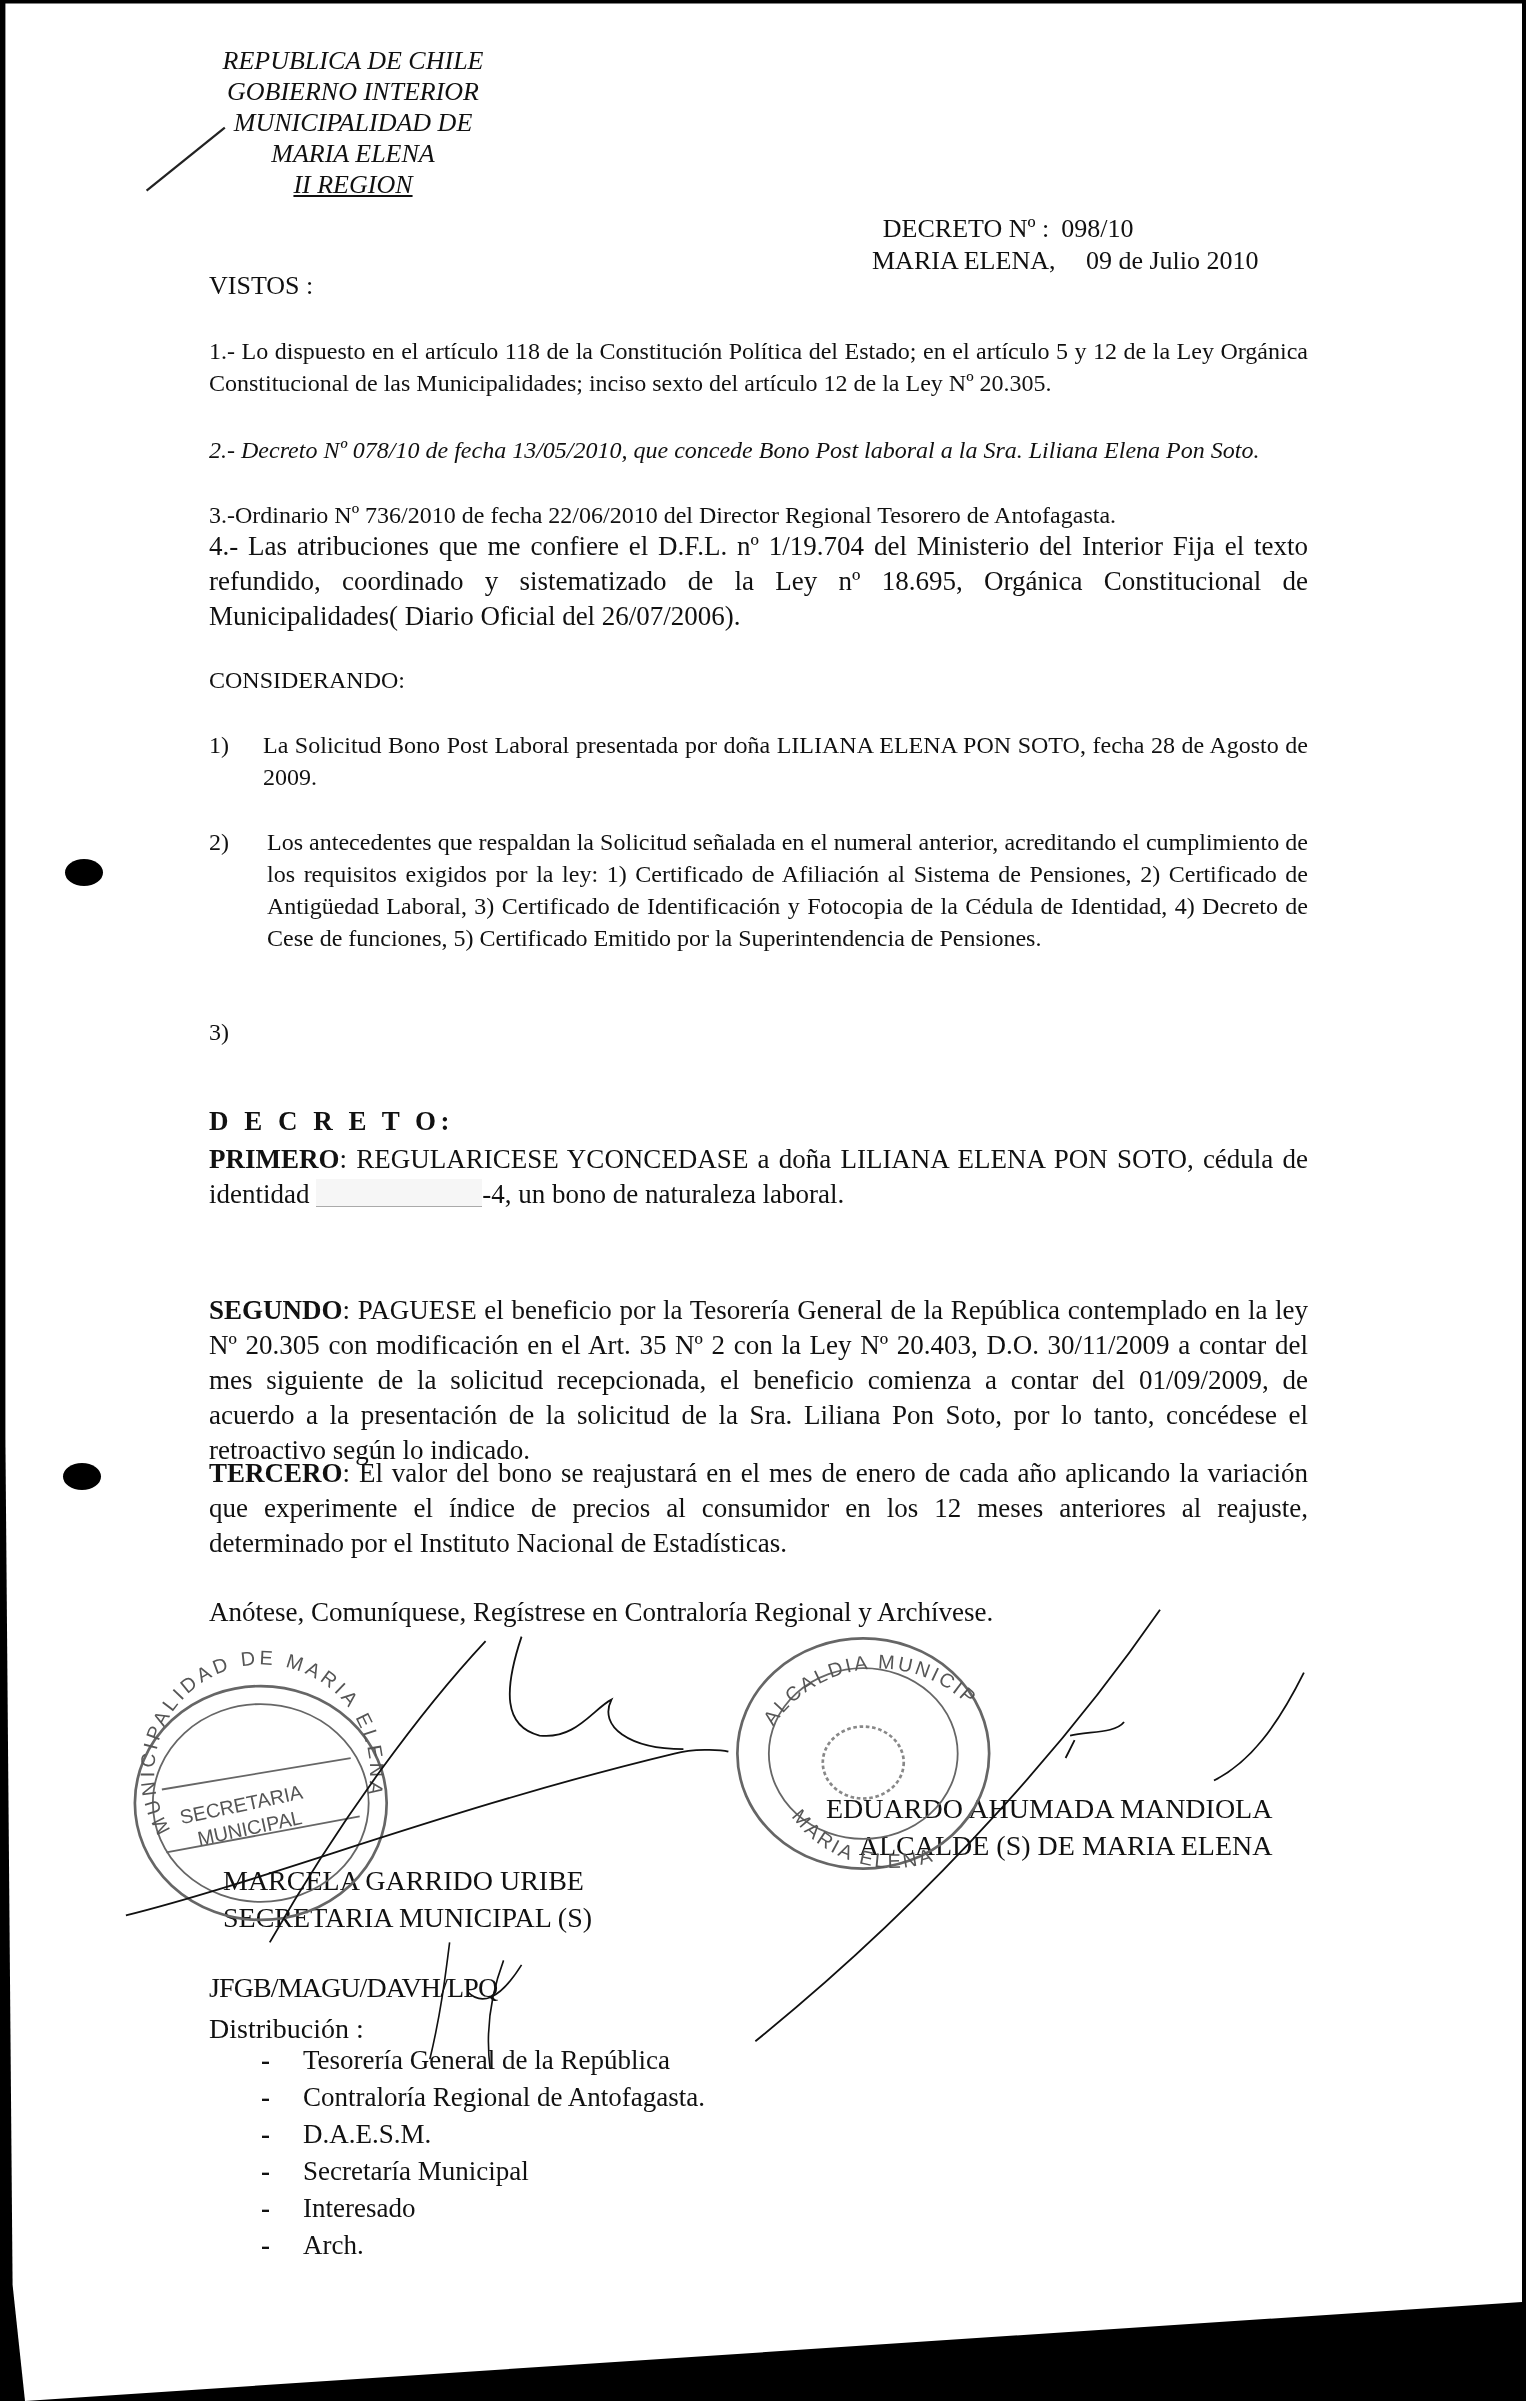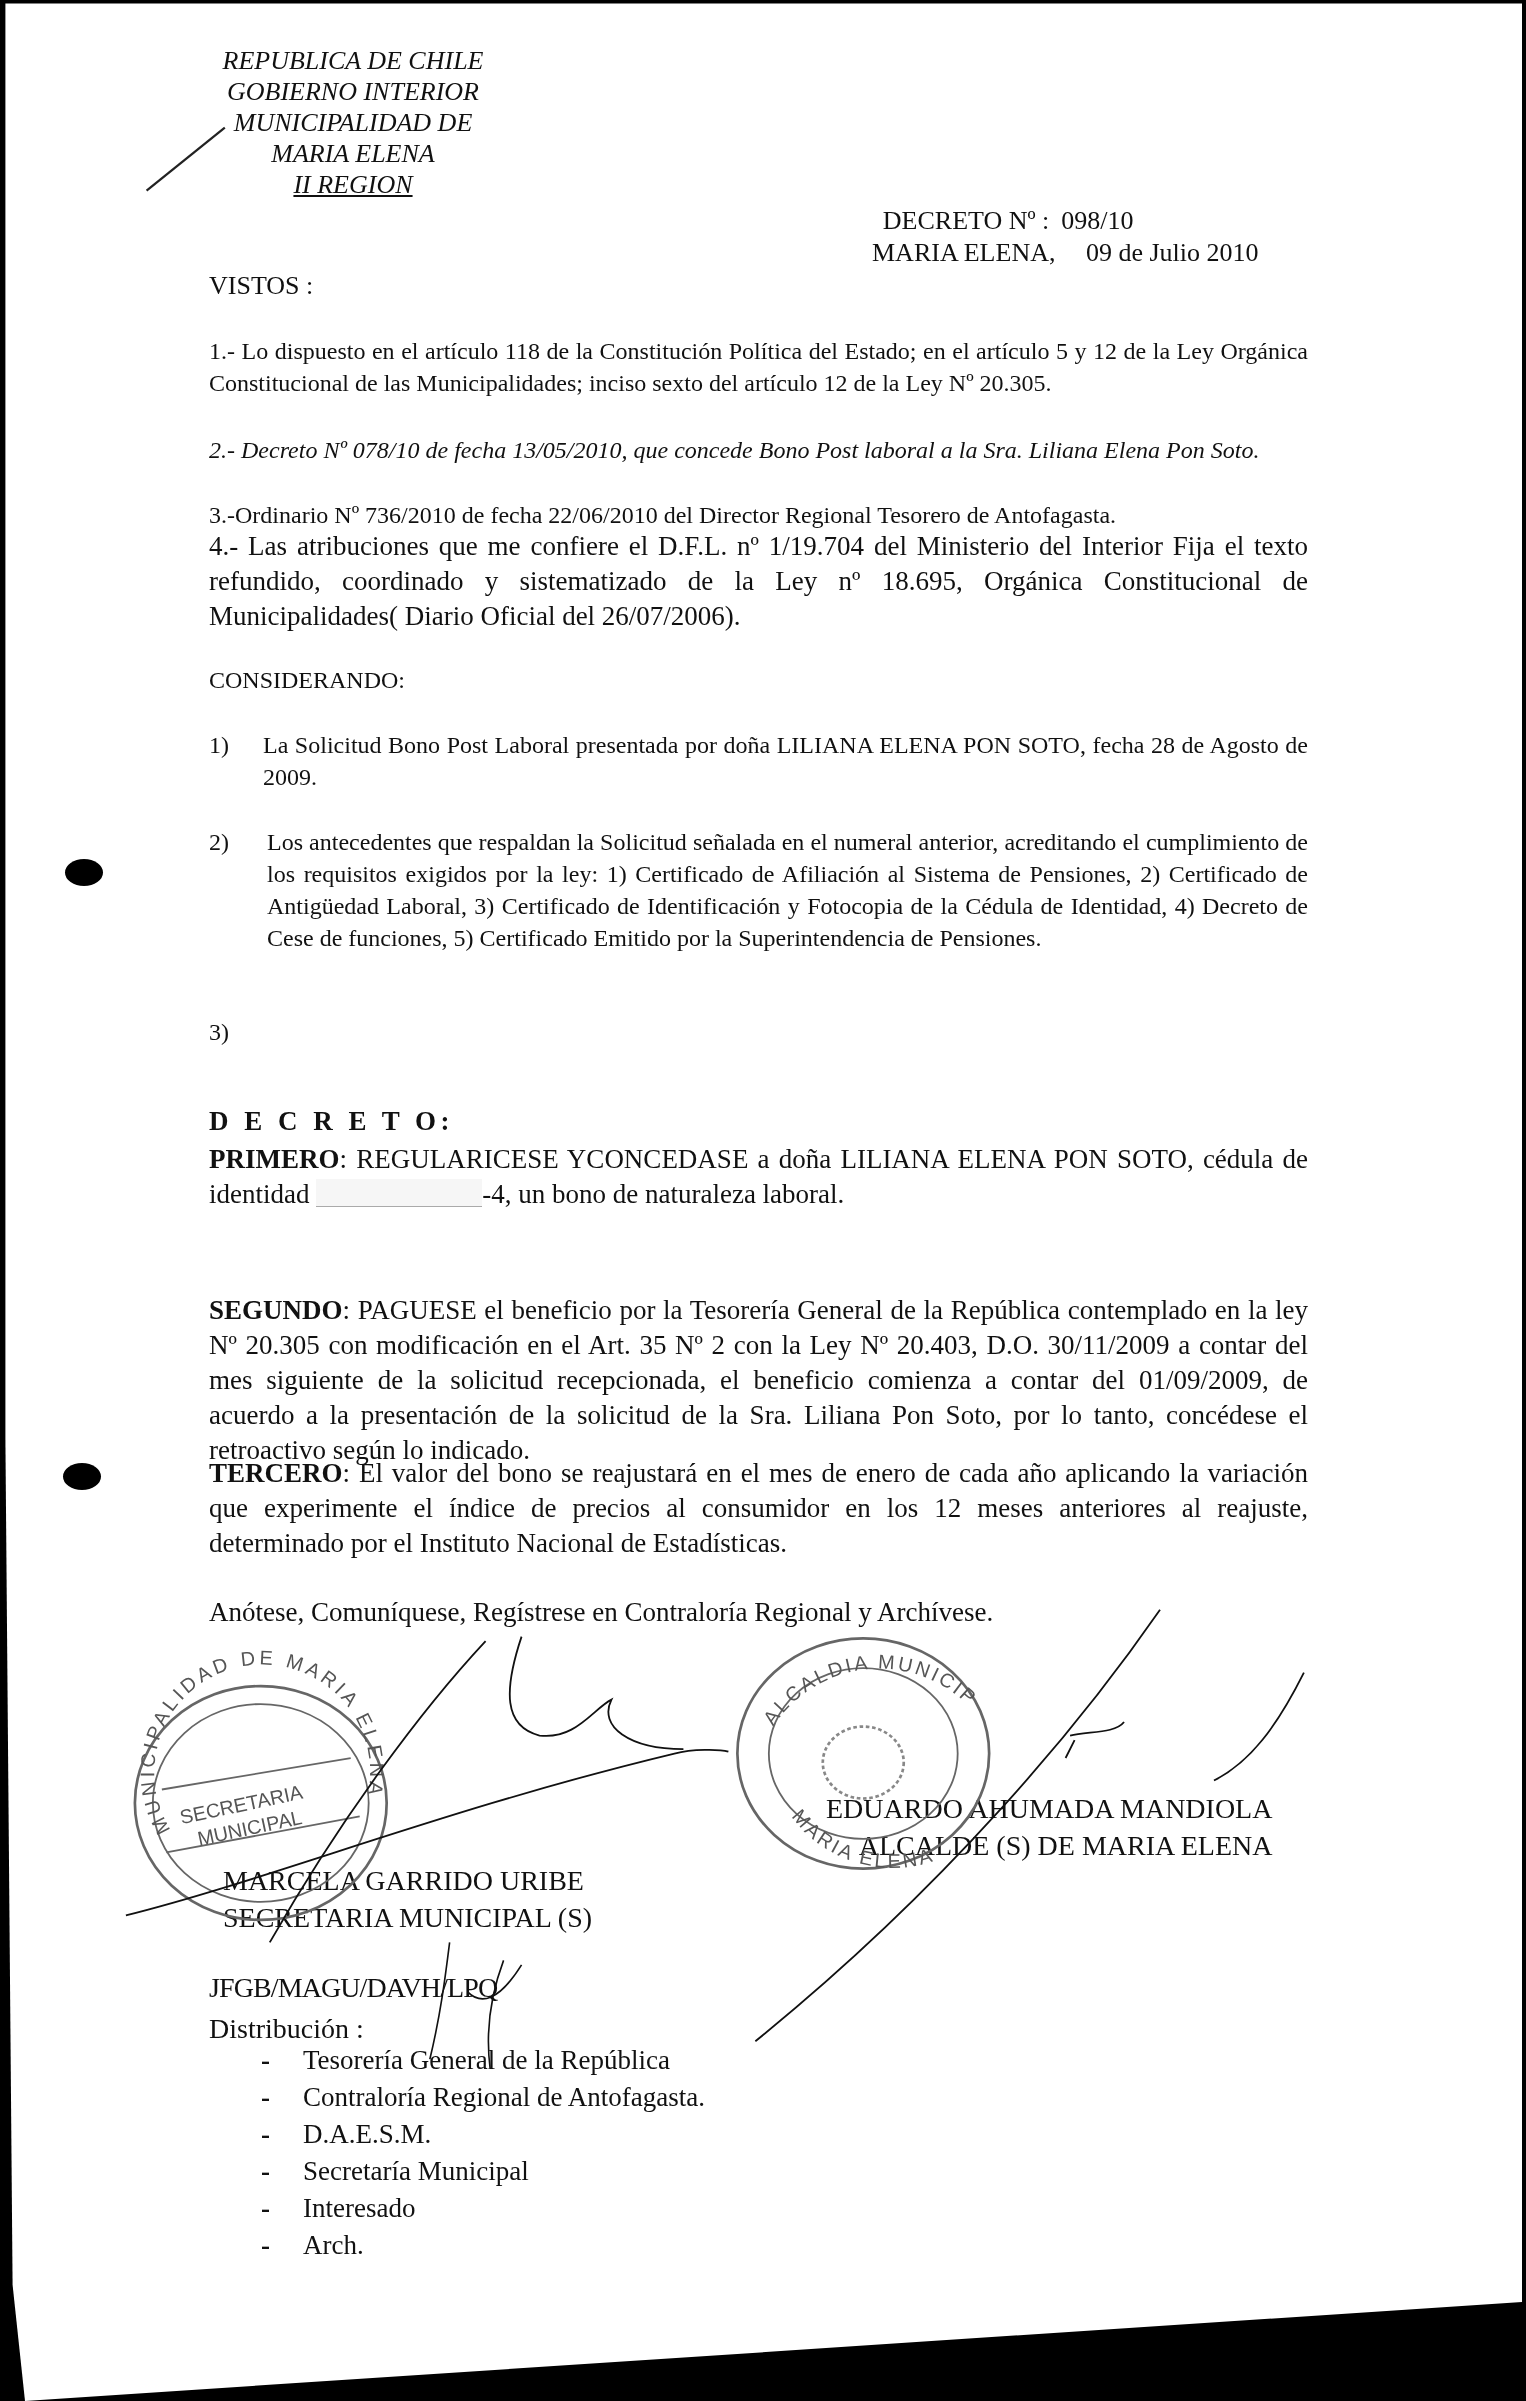--- a/index.html
+++ b/index.html
@@ -45,21 +45,21 @@
 
 <div class="abs" style="left:209px; top:45px; width:288px;font-style:italic;">
   <div class="hdr-line">REPUBLICA DE CHILE</div>
   <div class="hdr-line">GOBIERNO  INTERIOR</div>
   <div class="hdr-line">MUNICIPALIDAD DE</div>
   <div class="hdr-line">MARIA ELENA</div>
   <div class="hdr-line"><span class="u">II REGION</span></div>
 </div>
 
 <div class="abs" style="left:872px; top:205px; font-size:26px; line-height:32px;">
-  <div style="padding-left:10.8px;">
+  <div style="padding-left:10.8px;margin-top:8px;">
     <span>DECRETO  Nº :</span>
     <span style="margin-left:5.4px;">098/10</span>
   </div>
   <div>
     <span>MARIA ELENA,</span>
     <span style="margin-left:24px;">09 de Julio 2010</span>
   </div>
 </div>
 
 <div class="abs body-text" style="left:209px; top:270px; font-size:26px;">VISTOS :</div>

